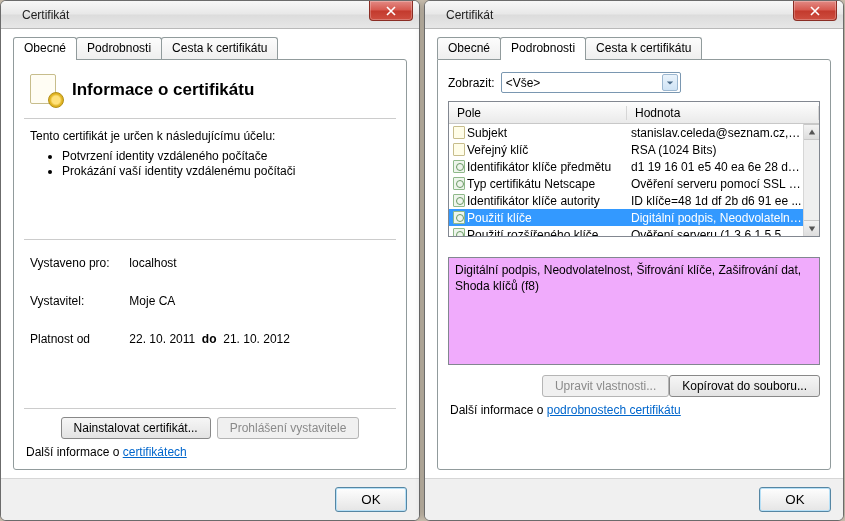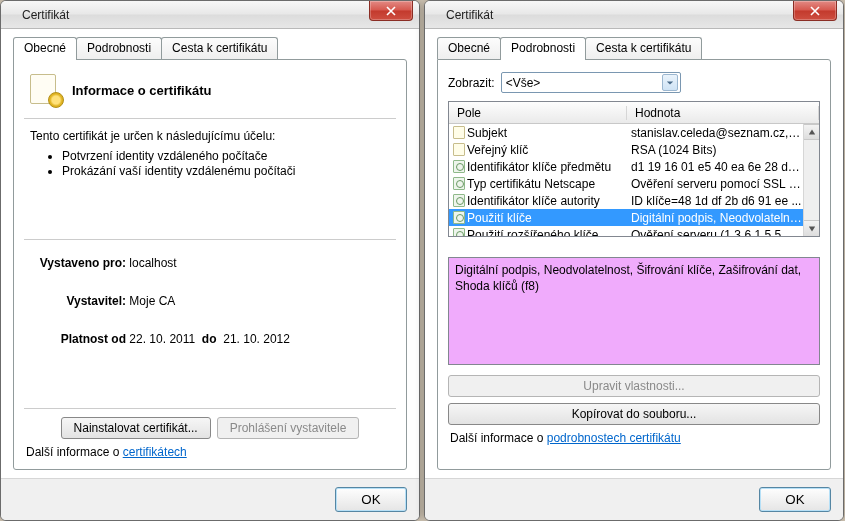--- a/index.html
+++ b/index.html
@@ -114,35 +114,35 @@
     border: 1px solid #c7bd8c;
     border-radius: 2px;
   }
   .cert-icon .ribbon {
     position: absolute; right: -2px; bottom: -2px;
     width: 16px; height: 16px;
     background: radial-gradient(circle, #ffe17a 40%, #e0b321 60%);
     border: 1px solid #b38f17;
     border-radius: 50%;
   }
-  .cert-title { font-weight: bold; font-size: 13px; }
+  .cert-title { font-weight: bold; font-size: 17px; }
   .purpose-block {
     border-bottom: 1px solid #ccc;
     padding: 10px 6px 60px 6px;
   }
   .purpose-title { font-weight: normal; margin-bottom: 6px; }
   .purpose-list { margin: 0; padding-left: 32px; }
   .purpose-list li { margin-bottom: 1px; }
   .info-block {
     padding: 16px 6px 6px 6px;
     border-bottom: 1px solid #ccc;
     flex: 1;
   }
   .info-row { margin-bottom: 24px; }
-  .info-label { display: inline-block; width: 96px; font-weight: bold; text-align: right; }
+  .info-label { display: inline-block; width: 96px; font-weight: normal; }
   .button-row {
     display: flex;
     gap: 6px;
     padding: 8px 2px 0 2px;
     justify-content: flex-end;
   }
   .button-row.left { justify-content: center; }
   button.std {
     font: inherit;
     padding: 3px 12px;
@@ -258,23 +258,21 @@
     height: 108px;
     padding: 4px 6px;
     font-size: 12px;
     background:#f0abfc;
     line-height: 1.35;
     overflow: hidden;
   }
   .right-btn-row {
     padding: 10px 0 0 0;
     display: flex;
-    gap: 6px;
     justify-content: flex-end;
-    flex-direction: column;
   }
 </style>
 </head>
 <body>
 
 <div class="dialog">
   <div class="titlebar">
     <span class="titlebar-text">Certifikát</span>
     <div class="close-btn">
       <svg viewBox="0 0 10 10">

